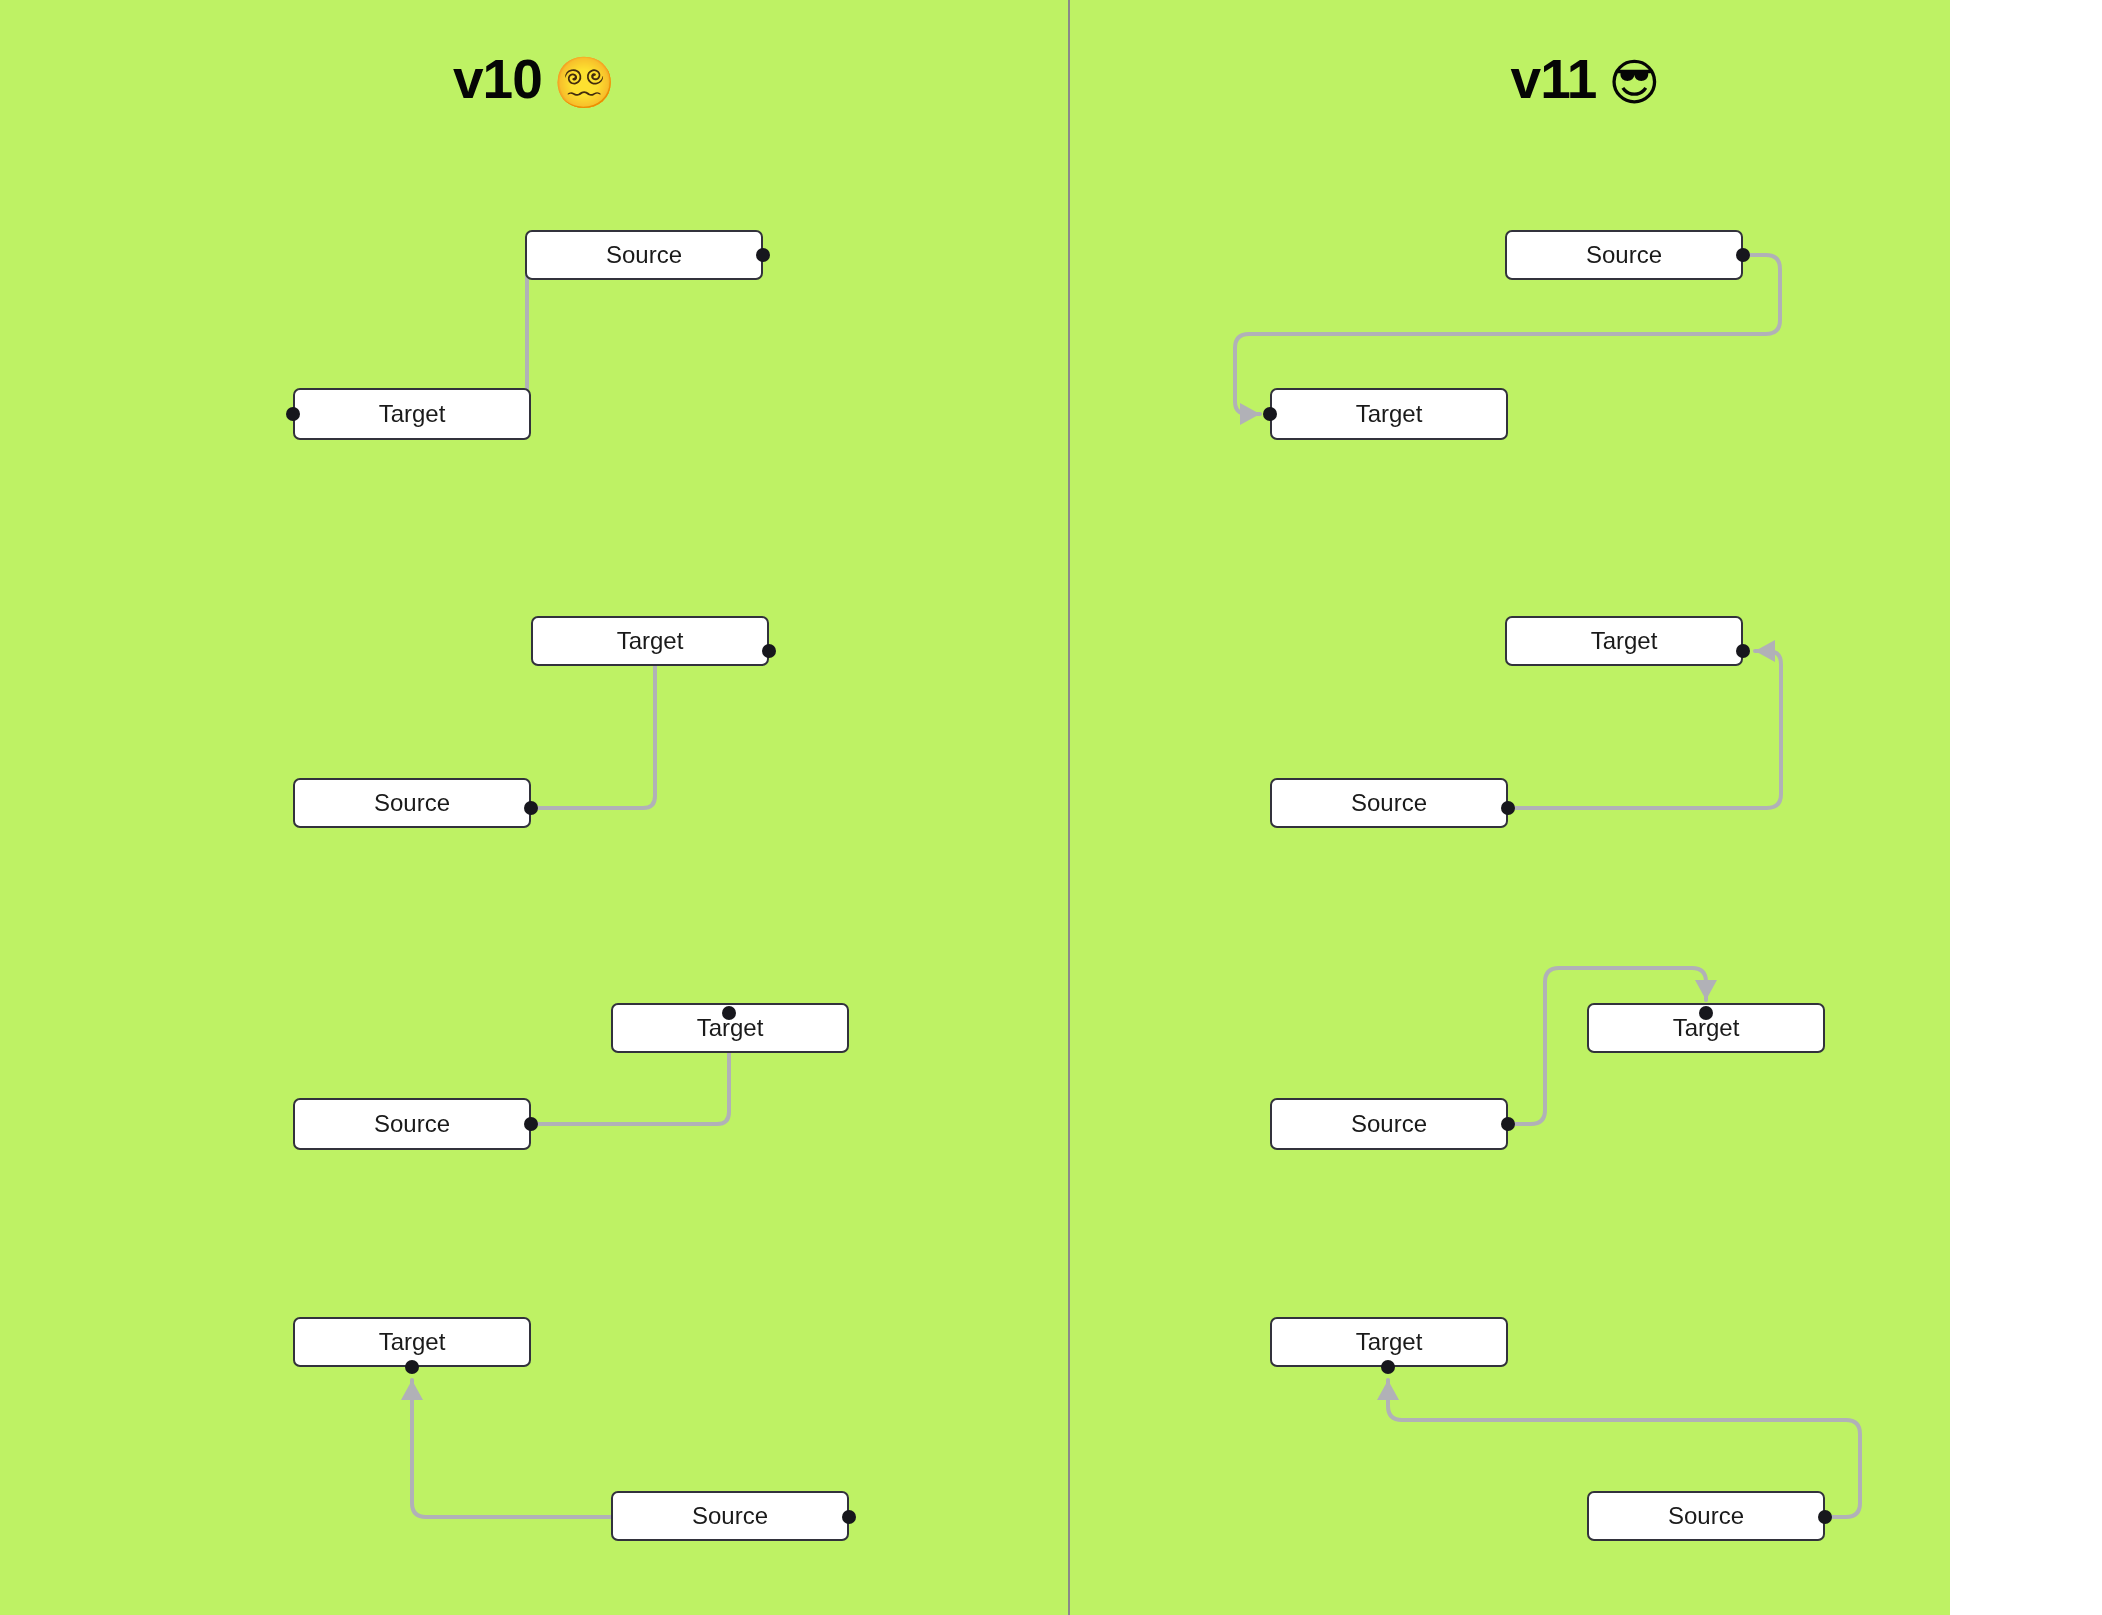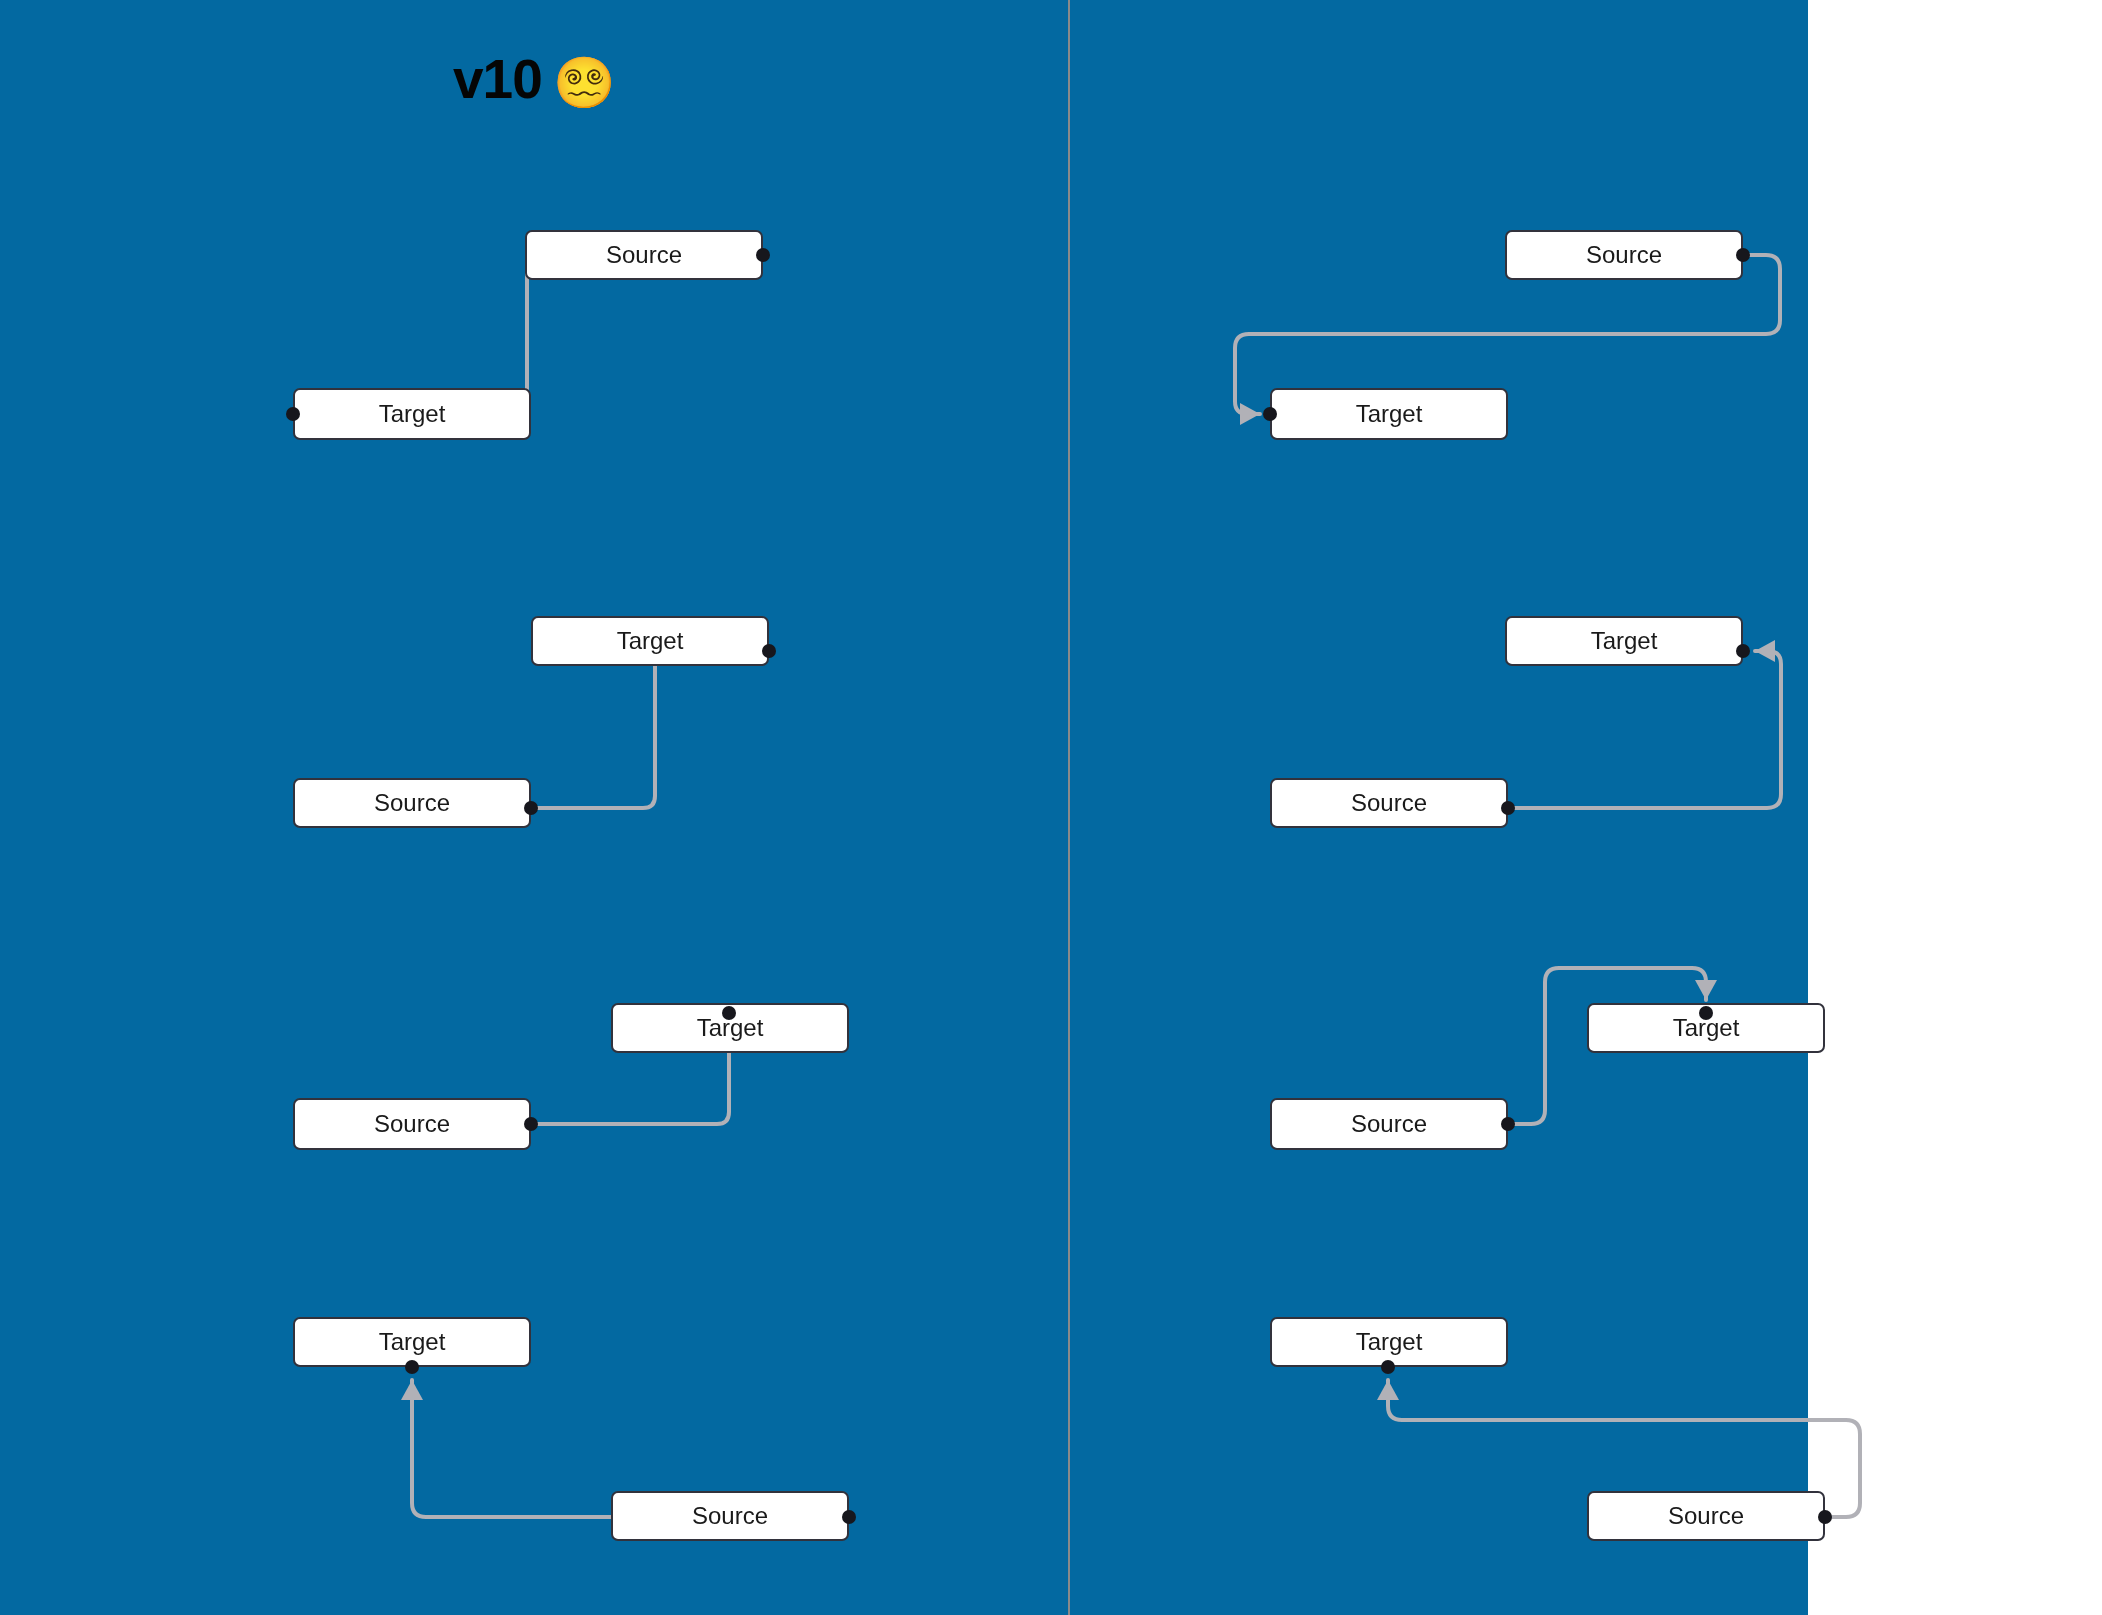--- a/index.html
+++ b/index.html
@@ -9,23 +9,23 @@
     background: #ffffff;
   }
   body {
     font-family: "Liberation Sans", "DejaVu Sans", sans-serif;
     width: 2102px;
     height: 1615px;
     overflow: hidden;
   }
   #root {
     position: relative;
-    width: 1808px;
-    height: 1615px;
-    background: #0369a1;
+    width: 1950px;
+    height: 1615px;
+    background: #bef264;
   }
   .divider {
     position: absolute;
     top: 0;
     width: 2px;
     height: 1615px;
     background: #8a8a8a;
   }
   .panel {
     position: absolute;
@@ -143,20 +143,21 @@
           <span class="node-label">Target</span>
         </div>
         <div class="node" style="left: 596px; top: 1491px; width: 238px; height: 50px; border-color: rgb(50, 50, 60); background: rgb(255, 255, 255); color: rgb(26, 26, 26);">
           <span class="node-label">Source</span>
         </div>
         <div class="handle" style="left: 390px; top: 1360px; background: rgb(23, 23, 29);"></div>
         <div class="handle" style="left: 827px; top: 1510px; background: rgb(23, 23, 29);"></div>
       </div>
     </div>
     <div class="panel" style="left: 1068px; width: 1034px;">
+      <div class="panel-title"><span>v11</span><span class="emoji">😎</span></div>
       <div class="diagram" style="top: 0px; height: 1615px;">
         <svg width="1034" height="1615">
           <path d="M 660 255 L 683 255 Q 697 255 697 269 L 697 320 Q 697 334 683 334 L 166 334 Q 152 334 152 348 L 152 401.5 Q 152 414 164.5 414 L 177 414" fill="none" stroke="#b1b1b7" stroke-width="4" stroke-linecap="round" stroke-linejoin="round"></path>
           <polygon points="177,414 157,403 157,425" fill="#b1b1b7"></polygon>
         </svg>
         <div class="node" style="left: 422px; top: 230px; width: 238px; height: 50px; border-color: rgb(50, 50, 60); background: rgb(255, 255, 255); color: rgb(26, 26, 26);">
           <span class="node-label">Source</span>
         </div>
         <div class="node" style="left: 187px; top: 388px; width: 238px; height: 52px; border-color: rgb(50, 50, 60); background: rgb(255, 255, 255); color: rgb(26, 26, 26);">
           <span class="node-label">Target</span>

